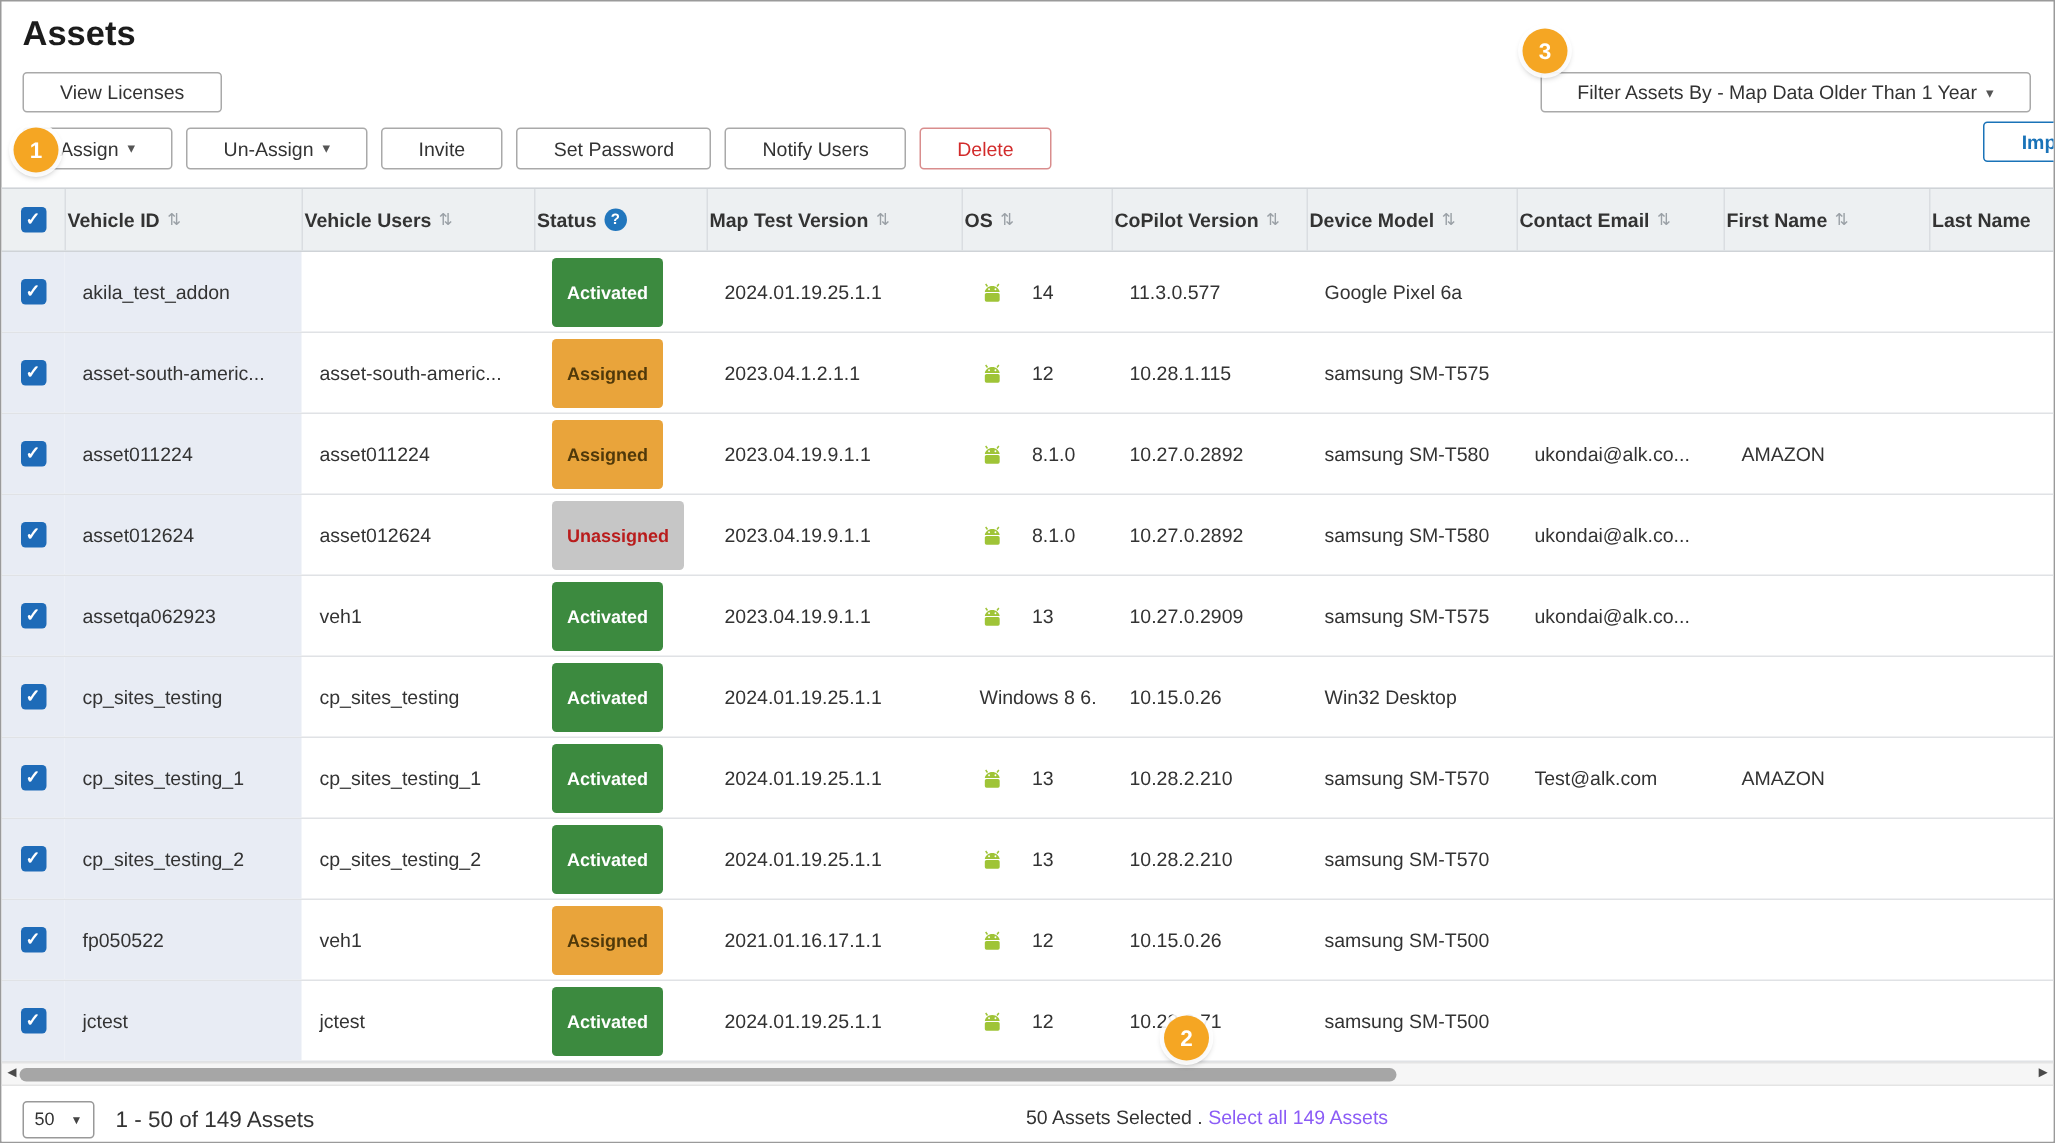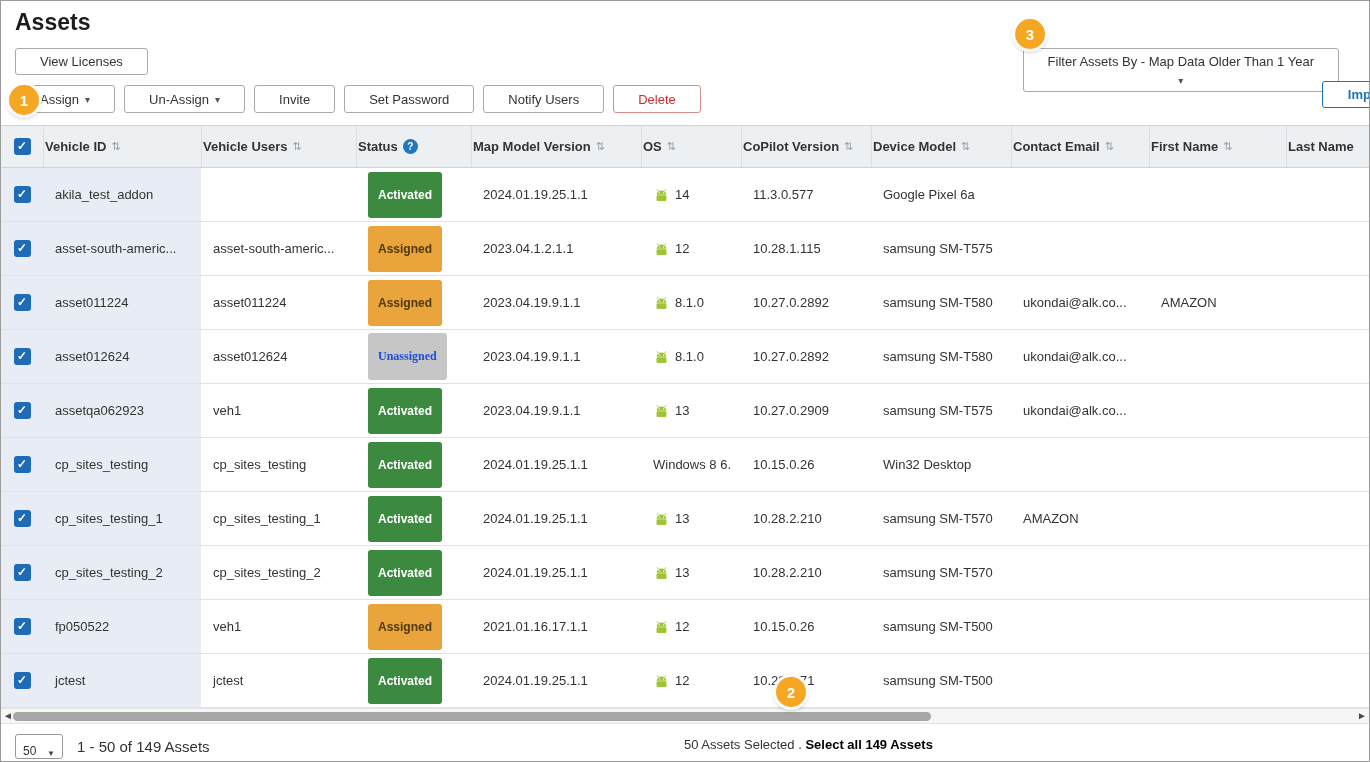--- a/index.html
+++ b/index.html
@@ -15,21 +15,21 @@
   .page-title { font-size:23px; font-weight:700; color:#1c1c1c; margin:0 0 12px 0; }
   .btn {
     display:inline-flex; align-items:center; gap:6px;
     border:1px solid #a9a9a9; border-radius:3px; background:#fff;
     padding:5px 24px; font-size:13px; color:#333; cursor:pointer; white-space:nowrap;
   }
   .btn .caret { font-size:10px; color:#555; }
   .btn.danger { color:#d22b2b; border-color:#d98d8d;justify-content:center; }
   .row1 { margin-bottom:9px; position:relative; height:28px; }
   .row2 { margin-bottom:12px; display:flex; gap:9px; position:relative; height:28px; }
-  .filter-btn { position:absolute; right:16px; top:0; font-weight:400;flex-direction:column; }
+  .filter-btn { position:absolute; right:1px; top:0; font-weight:400; }
   .import-btn {
     position:absolute; top:80px; left:1321px; width:92px;
     border:1px solid #1a73b8; color:#1a73b8; font-weight:700;
     border-radius:3px; background:#fff; padding:5px 12px; font-size:13px; cursor:pointer;
   }
   
   .grid { display:grid; grid-template-columns:42px 158px 155px 115px 170px 100px 130px 140px 138px 137px minmax(0,1fr); align-items:stretch; }
   .thead { background:#edf0f2; border-top:1px solid #cfd3d7; border-bottom:1px solid #cfd3d7; height:43px; }
   .th {
     display:flex; align-items:center; gap:5px; padding-left:1px;
@@ -46,40 +46,40 @@
   .td { display:flex; align-items:center; padding-left:12px; overflow:hidden; white-space:nowrap; }
   .td.check { justify-content:center; padding-left:0; background:#e8ecf4; }
   .td.shaded { background:#e8ecf4; }
   .checkbox {
     width:17px; height:17px; background:#1e6bb8; border-radius:3px;
     color:#fff; font-size:12px; line-height:17px; text-align:center; font-weight:700; cursor:pointer;
   }
   .badge { padding:16px 10px; border-radius:3px; font-size:12px; font-weight:700; }
   .badge.activated { background:#3c8a3f; color:#fff; }
   .badge.assigned { background:#e9a43b; color:#50390a; }
-  .badge.unassigned { background:#c6c6c6; color:#1d4ed8;font-family:Liberation Serif, serif; }
-  .os-cell { gap:5px; }
+  .badge.unassigned { background:#c6c6c6; color:#b91c1c; }
+  .os-cell { gap:18px; }
   .droid { display:inline-flex; align-items:center; }
   
   .hscroll { position:relative; height:16px; background:#f6f6f6; border-top:1px solid #e4e4e4; border-bottom:1px solid #e4e4e4; }
   .hscroll .thumb { position:absolute; left:12px; top:3px; width:918px; height:9px; background:#a6a6a6; border-radius:5px; cursor:pointer; }
   .scroll-arrow { position:absolute; top:1px; font-size:10px; color:#4a4a4a; cursor:pointer; }
   .scroll-arrow.left { left:2px; }
   .scroll-arrow.right { right:2px; }
   
   .footer { height:44px; display:flex; align-items:center; padding:0 14px; position:relative; background:#fff; }
   .page-size {
     width:48px; height:25px; border:1px solid #999; border-radius:3px;
-    display:flex; align-items:flex-end; justify-content:space-between; padding:0 7px;
+    display:flex; align-items:center; justify-content:space-between; padding:0 7px;
     font-size:12px; cursor:pointer; background:#fff;
   }
   .page-size .caret { font-size:8px; color:#444; }
   .range-text { margin-left:14px; font-size:15px; color:#333; }
   .selected-note { position:absolute; left:683px; top:13px; font-size:13px; color:#333; }
-  .selected-note .link { color:#000000; cursor:pointer;font-weight:bold; }
+  .selected-note .link { color:#8b5cf6; cursor:pointer; }
   
   .callout {
     position:absolute; width:30px; height:30px; border-radius:50%;
     background:#f5a623; color:#fff; font-weight:700; font-size:15px;
     display:flex; align-items:center; justify-content:center;
     box-shadow:0 0 0 3px rgba(255,255,255,.9), 0 2px 5px rgba(0,0,0,.45);
     z-index:20;
   }
   #callout-1 { left:8px;    top:84px; }
   #callout-2 { left:775px;  top:676px; }
@@ -139,21 +139,21 @@
   </div>
   <div class="th">
     <span>Vehicle Users</span>
     <span class="sort">⇅</span>
   </div>
   <div class="th">
     <span>Status</span>
     <span class="help">?</span>
   </div>
   <div class="th">
-    <span>Map Model Version</span>
+    <span>Map Test Version</span>
     <span class="sort">⇅</span>
   </div>
   <div class="th">
     <span>OS</span>
     <span class="sort">⇅</span>
   </div>
   <div class="th">
     <span>CoPilot Version</span>
     <span class="sort">⇅</span>
   </div>
@@ -458,20 +458,23 @@
           <rect x="5" y="9.4" width="14" height="8.2" rx="1.6" fill="#9fc437"></rect>
         </svg>
       </span>
       <span>13</span>
     </div>
     <div class="td">
       <span>10.28.2.210</span>
     </div>
     <div class="td">
       <span>samsung SM-T570</span>
+    </div>
+    <div class="td">
+      <span>Test@alk.com</span>
     </div>
     <div class="td">
       <span>AMAZON</span>
     </div>
     <div class="td">
       <span></span>
     </div>
   </div>
     <div class="grid tr">
     <div class="td check">

